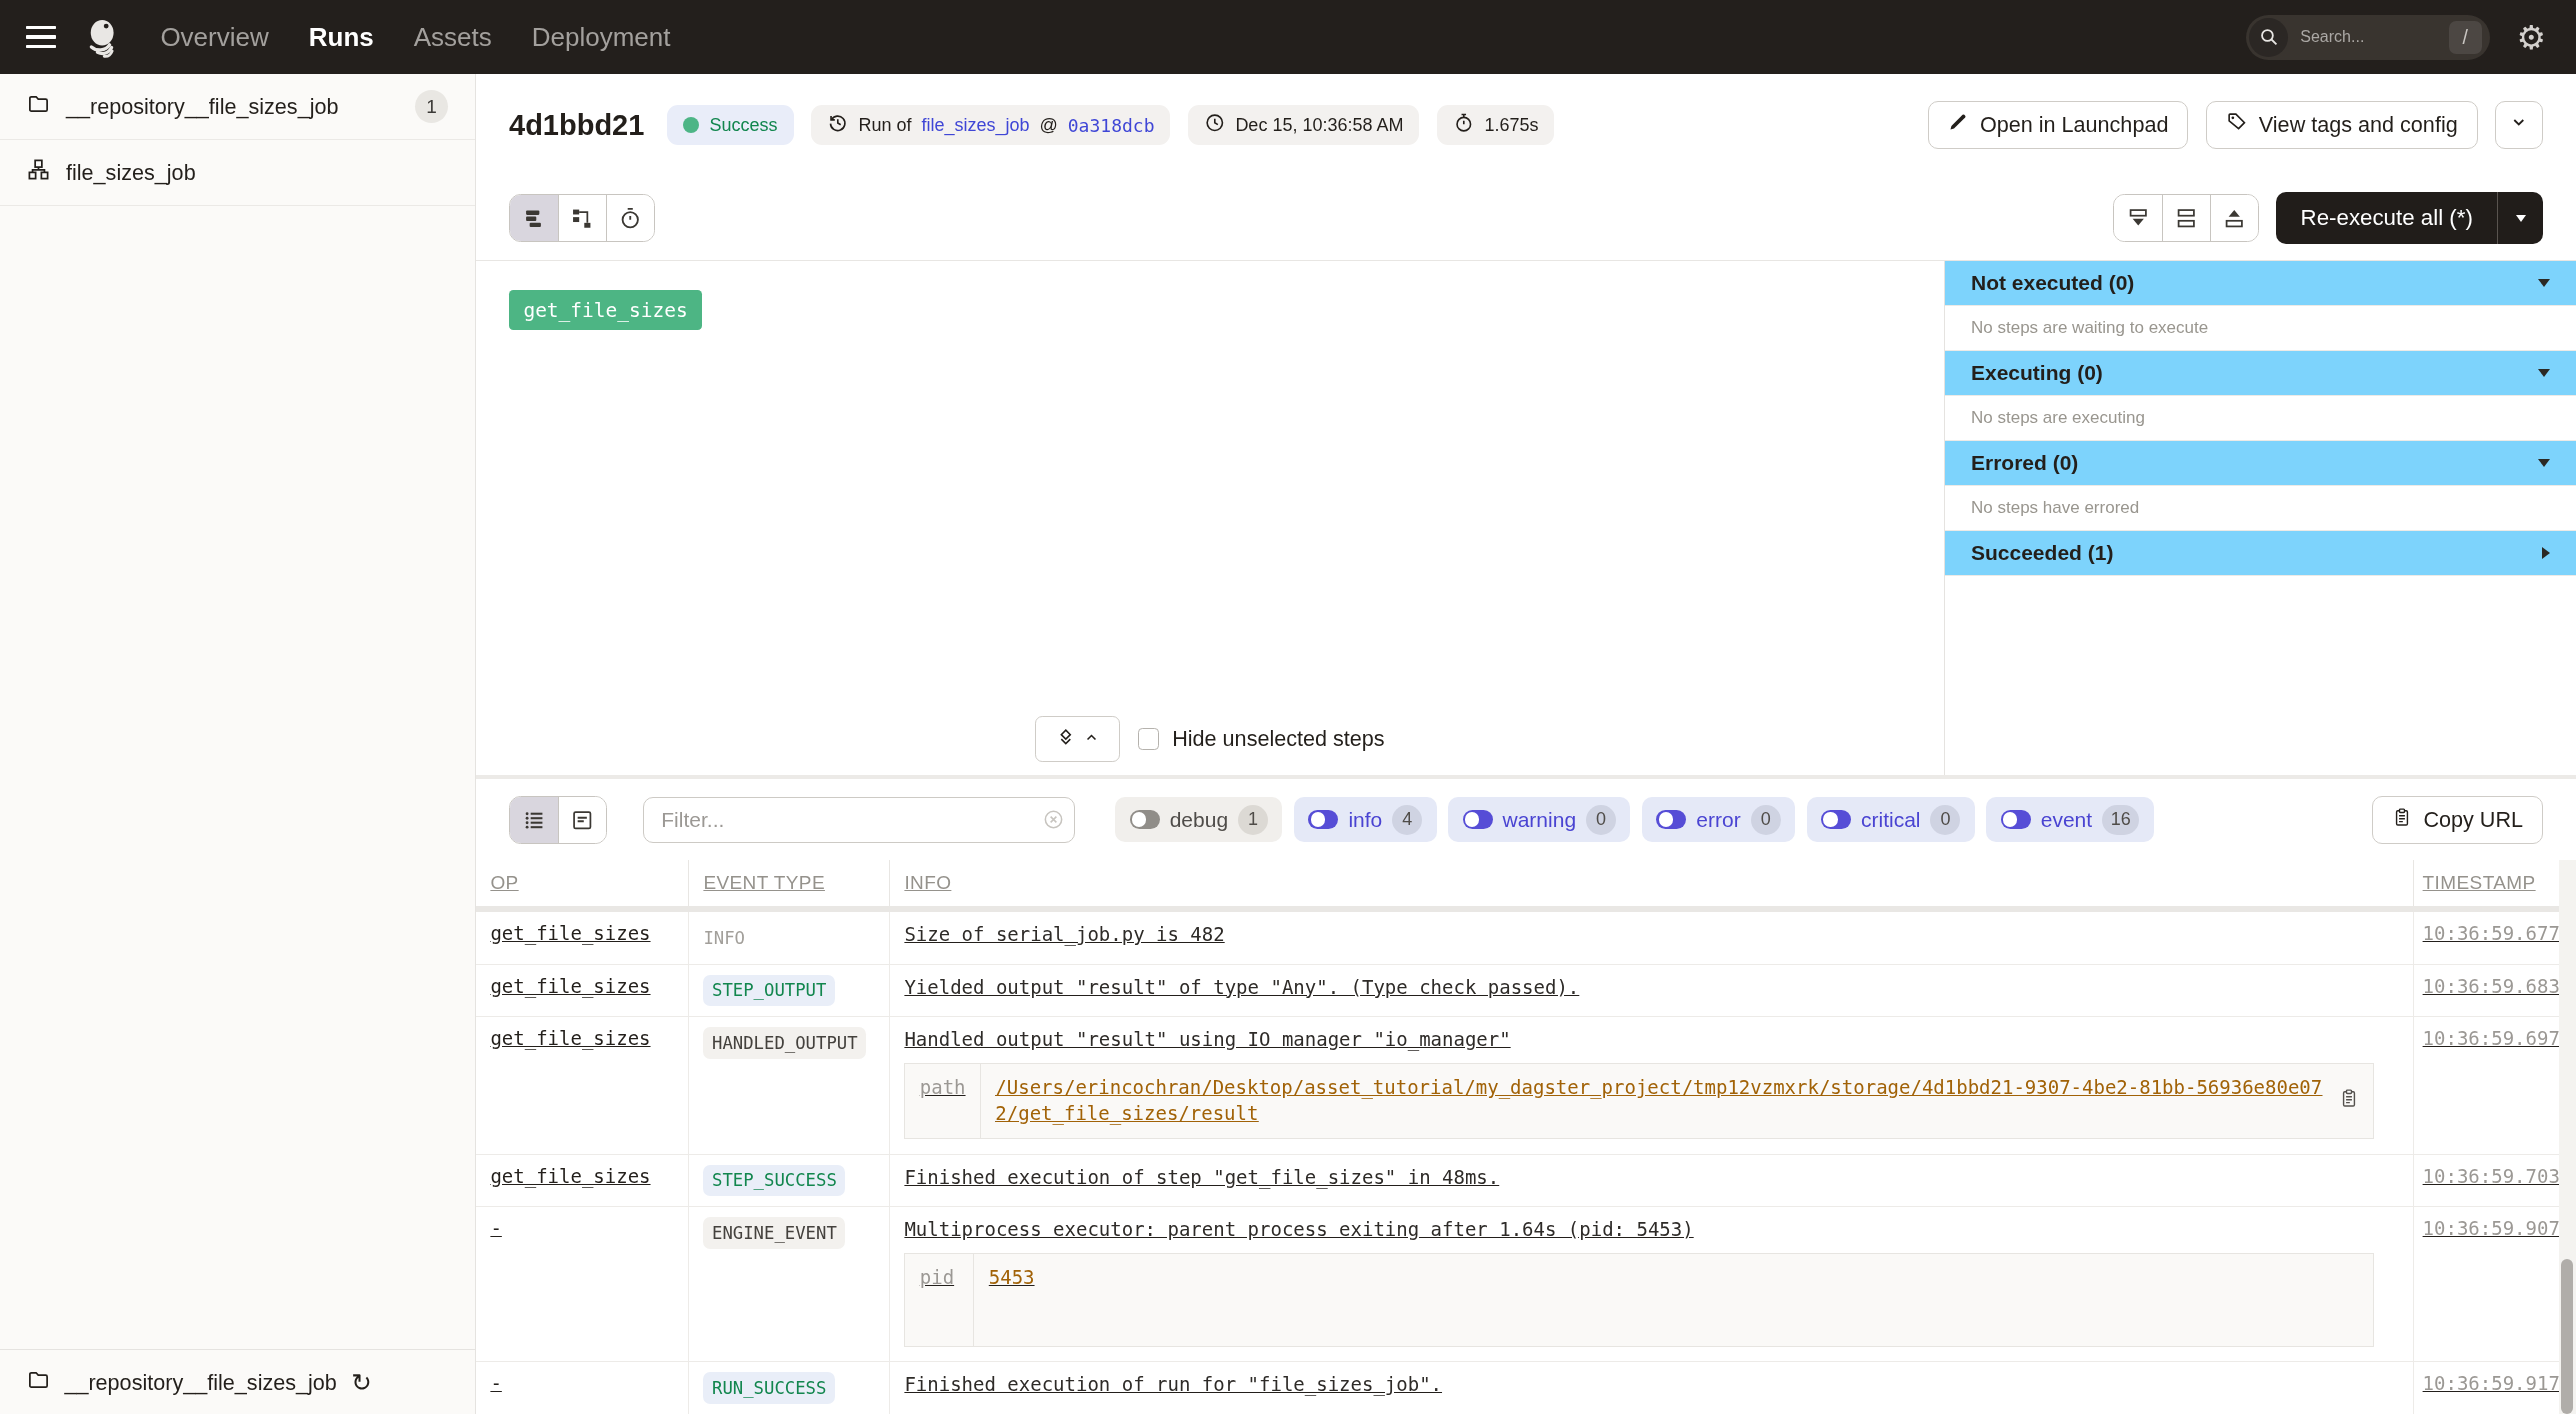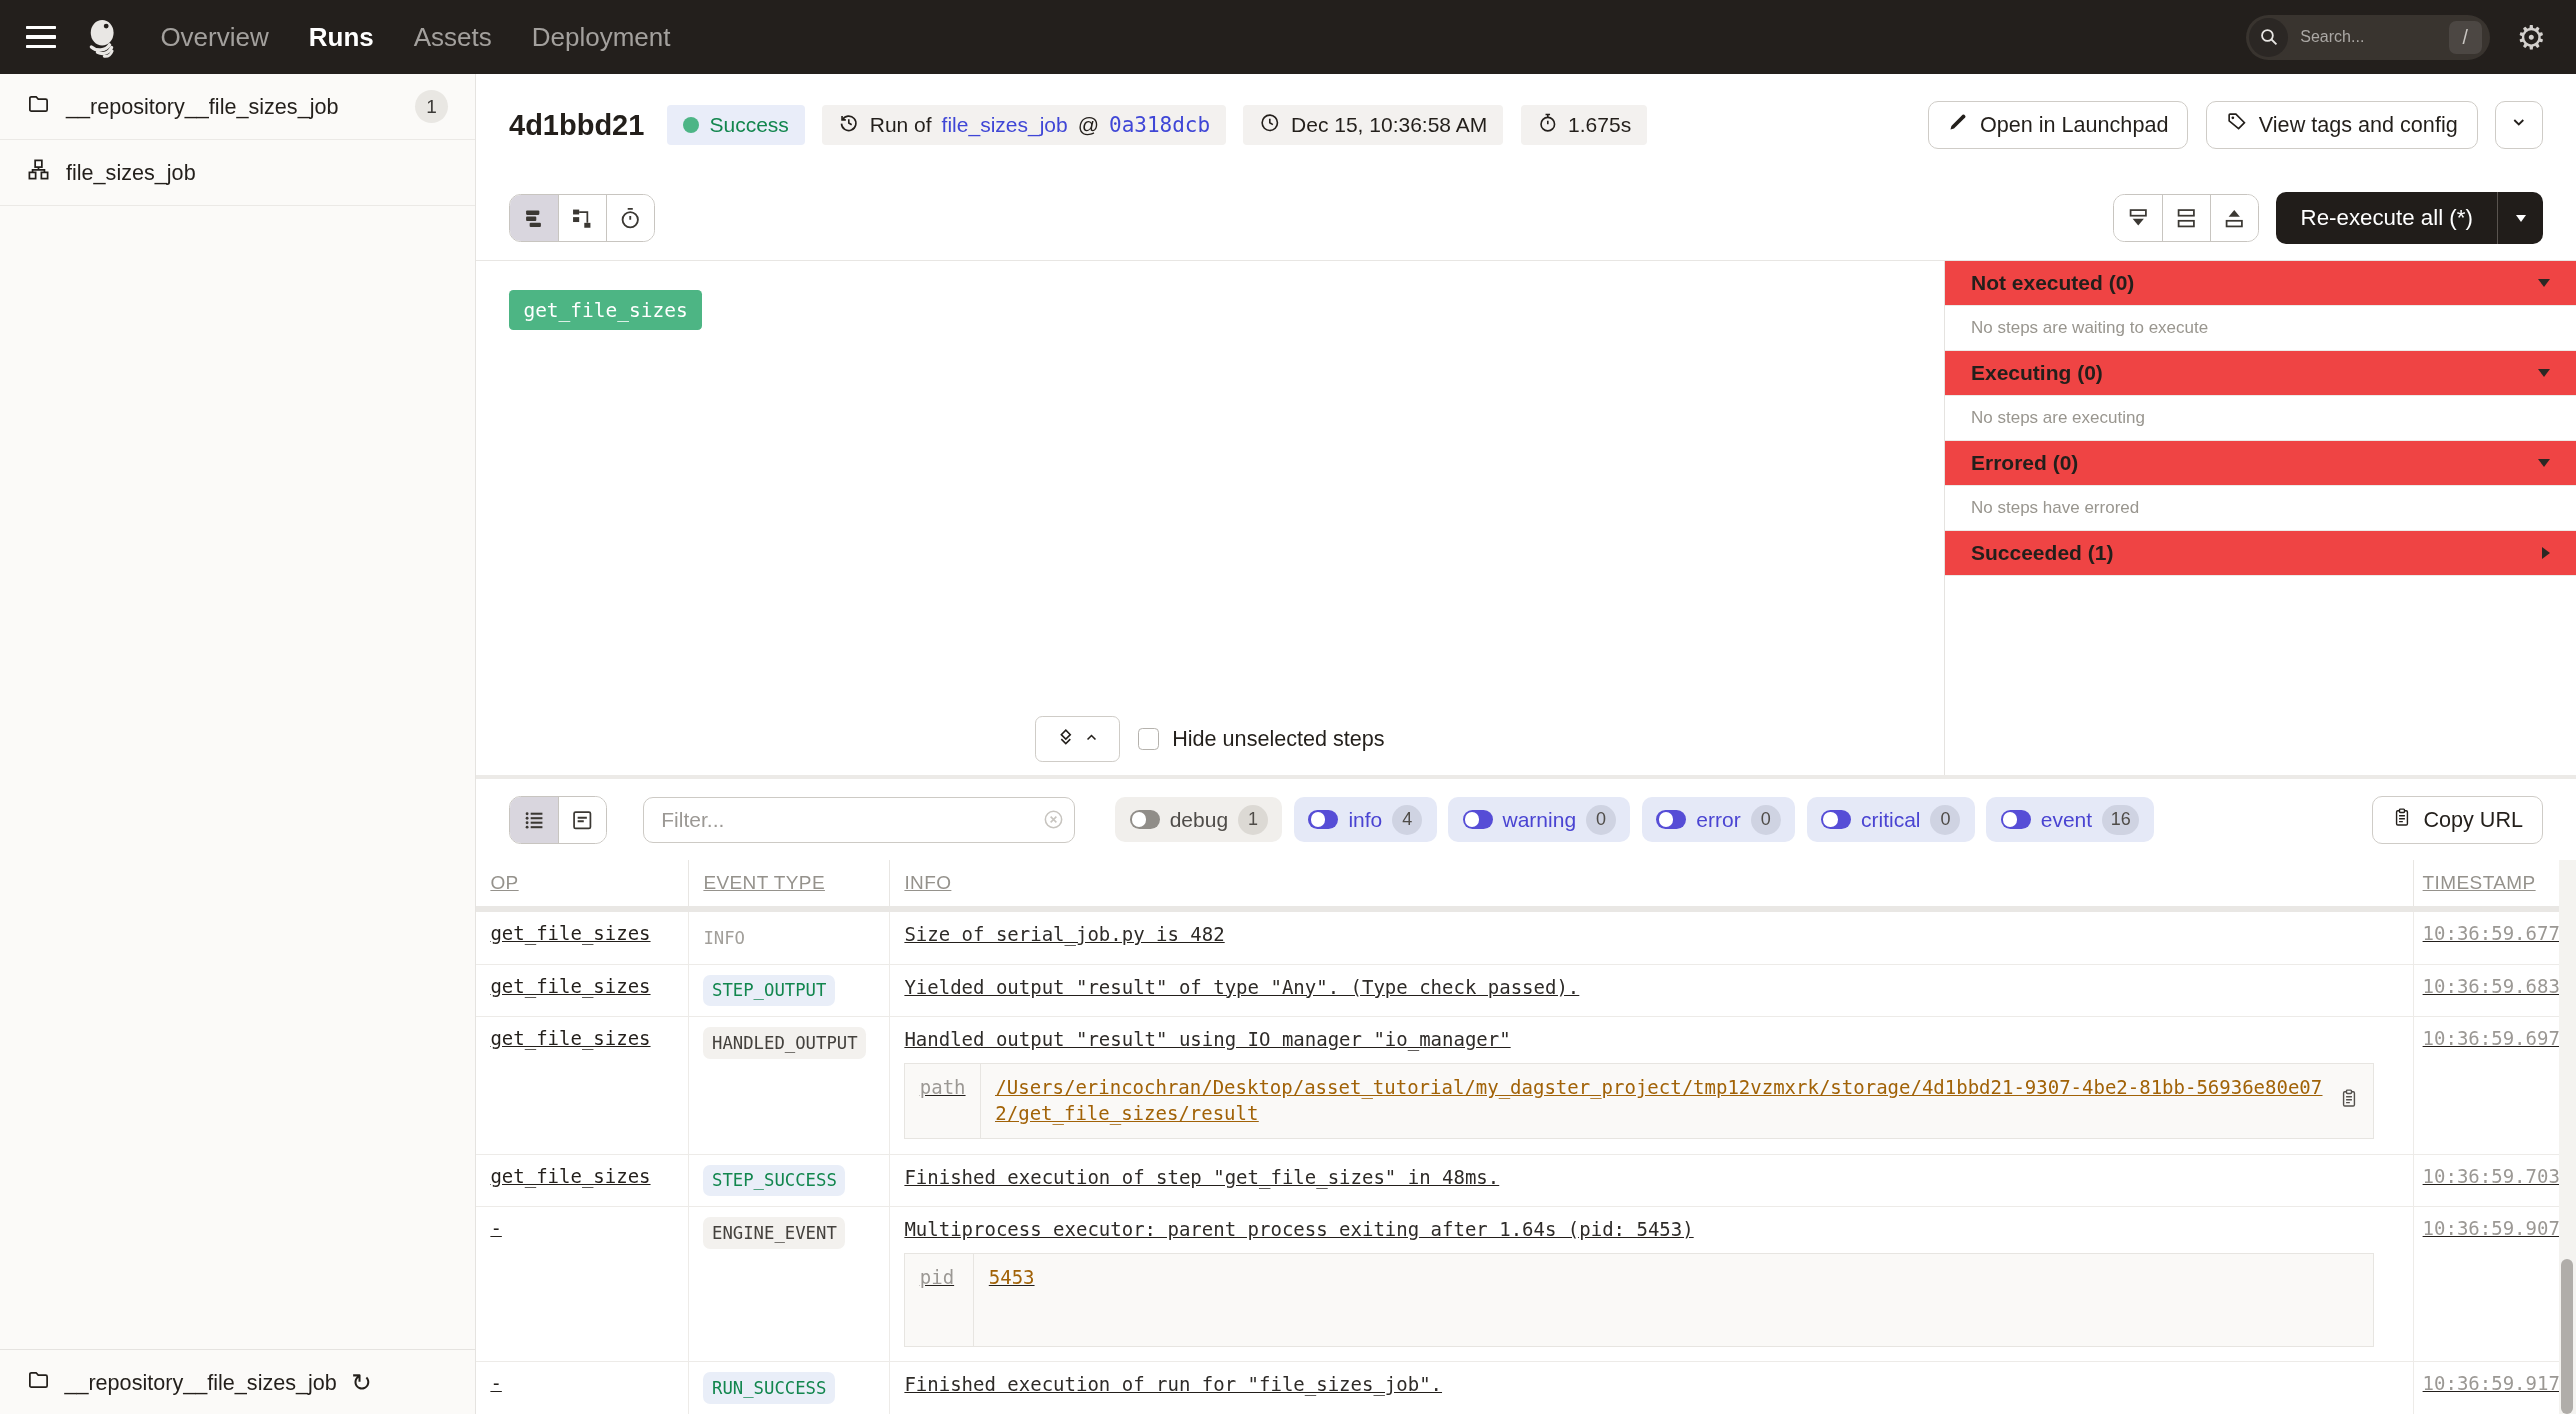--- a/index.html
+++ b/index.html
@@ -38,22 +38,22 @@
   .side-spacer { flex:1; }
   .side-bottom { height:66px; padding:0 27px; display:flex; align-items:center; gap:14.4px;
     border-top:0.7px solid #e5e3e0; font-size:21.6px; cursor:pointer; }
   .refresh-glyph { font-size:24.5px; color:#231f1b; cursor:pointer; }
 
   .main { flex:1; display:flex; flex-direction:column; background:#fff; min-width:0; }
 
   
   .run-header { height:102px; padding:0 33px; display:flex; align-items:center; gap:17.3px; }
   .run-id { font-size:29px; font-weight:700; margin-right:5.8px; }
-  .pill { height:40px; padding:0 16px; border-radius:4px; display:inline-flex; align-items:center;
-    gap:10px; font-size:21px; white-space:nowrap; }
+  .pill { height:40px; padding:0 16px; border-radius:11px; display:inline-flex; align-items:center;
+    gap:10px; font-size:18px; white-space:nowrap; }
   .pill.success { background:#e9edf9; color:#12864e; font-weight:500; }
   .dot { width:16px; height:16px; border-radius:50%; background:#4db586; }
   .pill.neutral { background:#f3f1ef; color:#231f1b; }
   .link-blue { color:#3f46d6; cursor:pointer; }
   .hdr-spacer { flex:1; }
   .btn { height:48px; padding:0 19px; border-radius:10px; border:0.7px solid #cfccc7; background:#fff;
     display:inline-flex; align-items:center; gap:11.5px; font-size:21.6px; color:#231f1b; cursor:pointer; }
   .btn.icon-only { width:48px; padding:0; justify-content:center; }
 
   
@@ -85,21 +85,21 @@
   .subset-wrap input::placeholder { color:#9b9894; }
   .subset-icon { position:absolute; left:11.5px; top:11.5px; }
   .layers-btn { width:85px; height:46px; border:0.7px solid #cfccc7; border-radius:7.2px; background:#fff;
     display:flex; align-items:center; justify-content:center; gap:5.8px; cursor:pointer; }
   .chk-wrap { display:flex; align-items:center; gap:13px; cursor:pointer; }
   .checkbox { width:21.6px; height:21.6px; border:1.4px solid #b5b2ad; border-radius:4.3px; background:#fff; }
   .chk-label { font-size:21.6px; }
 
   .right-panel { width:632px; border-left:0.7px solid #e5e3e0; background:#fff; }
   .sec-header { height:45px; padding:0 26px; display:flex; align-items:center; justify-content:space-between;
-    font-size:21px; font-weight:700; border-bottom:0.7px solid #eceae7; cursor:pointer; background:#ef4444; }
+    font-size:21px; font-weight:700; border-bottom:0.7px solid #eceae7; cursor:pointer; background:#7dd3fc; }
   .sec-msg { height:45px; padding:0 26px; display:flex; align-items:center; font-size:17px; color:#99968f;
     border-bottom:0.7px solid #eceae7; }
   .tri-down { width:0; height:0; border-left:6.5px solid transparent; border-right:6.5px solid transparent;
     border-top:8px solid #2b2824; }
   .tri-right { width:0; height:0; border-top:6.5px solid transparent; border-bottom:6.5px solid transparent;
     border-left:8px solid #2b2824; }
 
   .h-divider { height:4.3px; background:#eceae7; }
 
   

